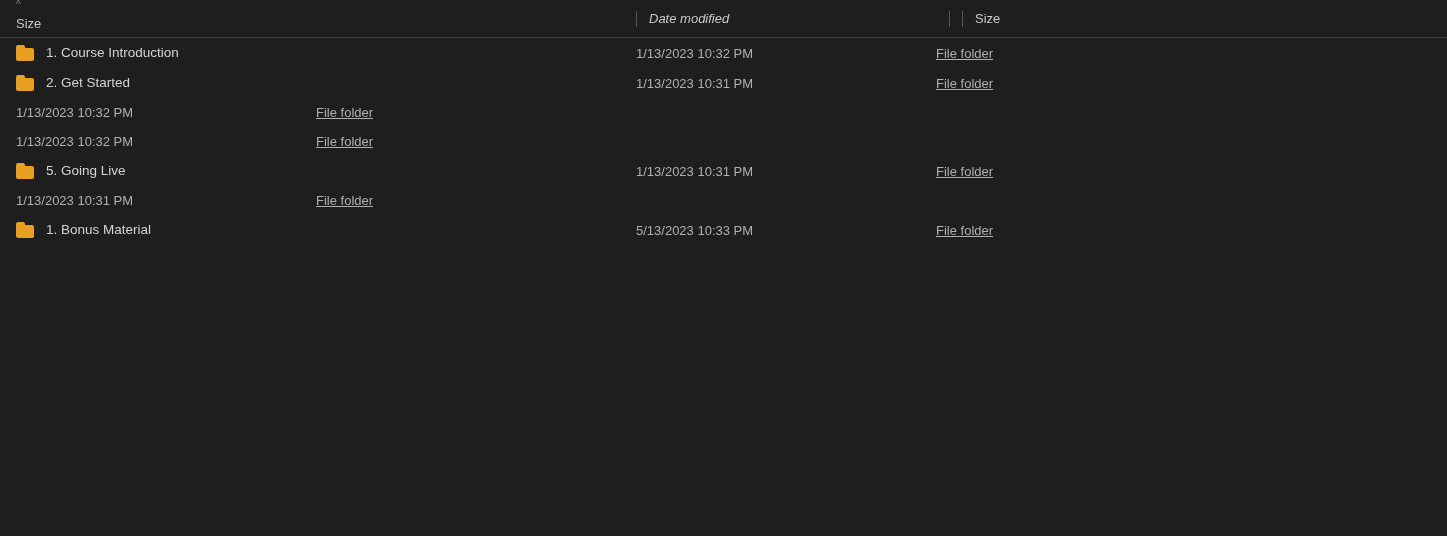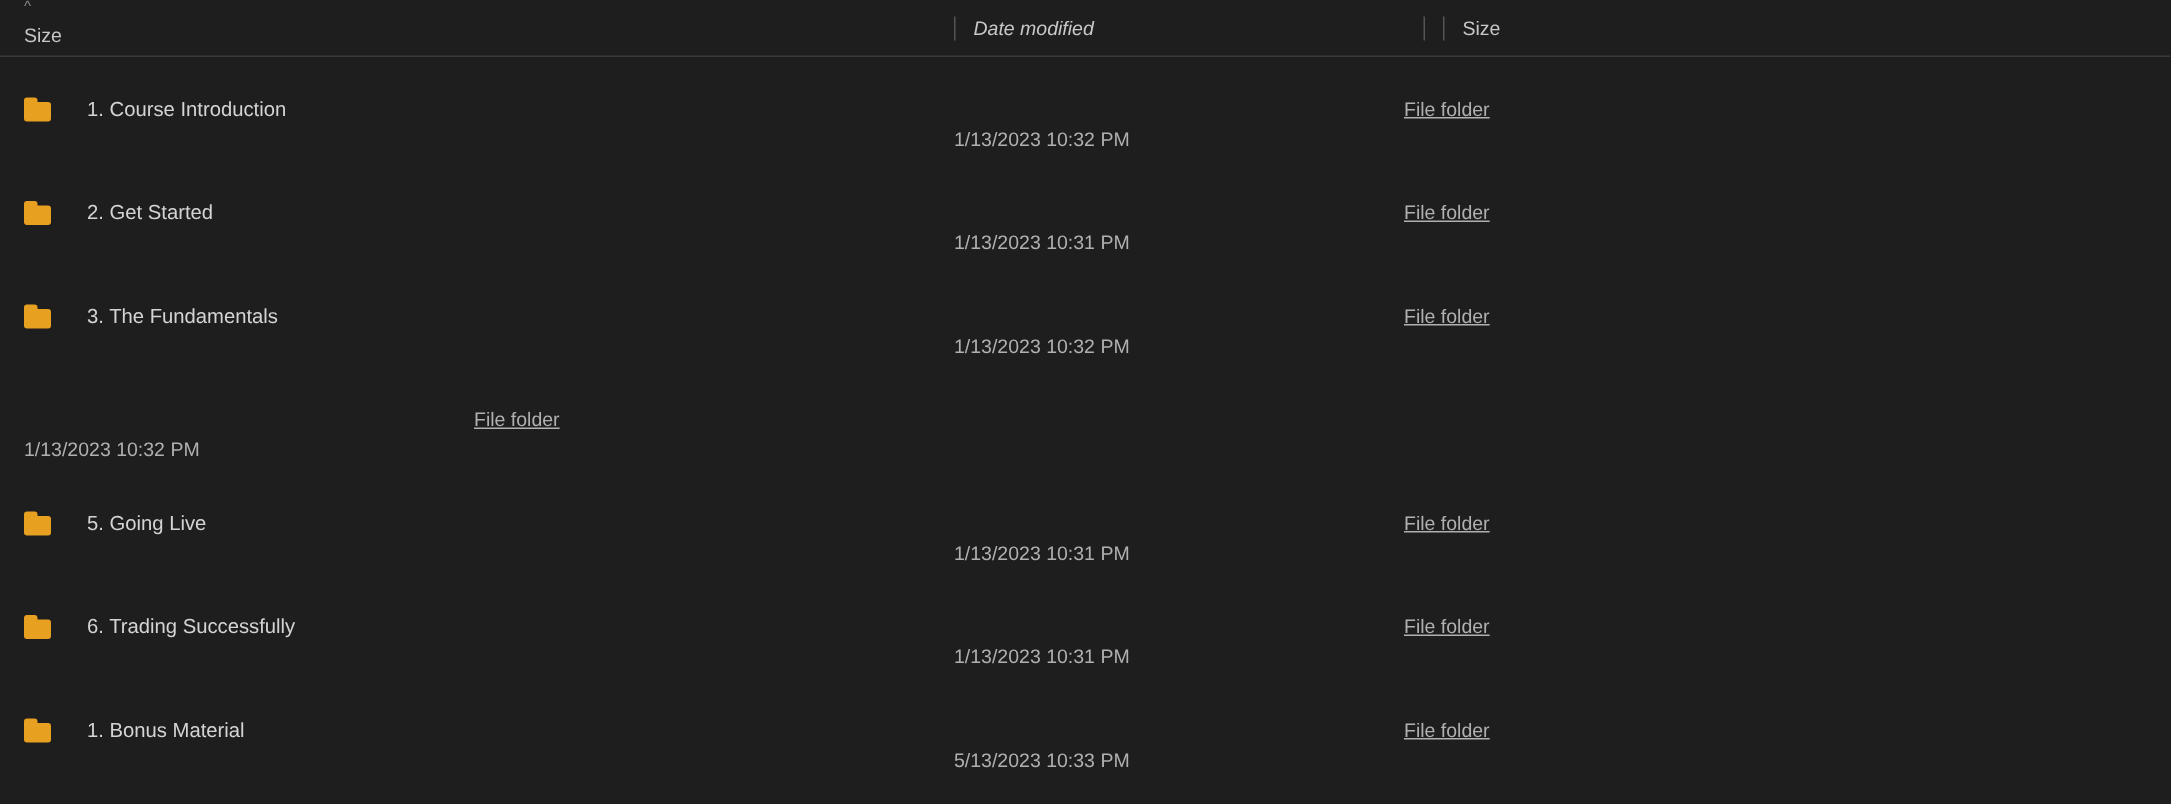--- a/index.html
+++ b/index.html
@@ -73,21 +73,21 @@
       display: flex;
       align-items: center;
       padding: 7px 0 7px 16px;
       cursor: pointer;
       transition: background 0.1s;
     }
 
     .file-row .col-name {
       width: 620px;
       display: flex;
-      gap: 24px;
+      gap: 12px;
       padding-top: 0;
     }
 
     .folder-icon {
       display: inline-block;
       width: 18px;
       height: 16px;
       position: relative;
       flex-shrink: 0;
     }
@@ -116,21 +116,20 @@
 
     .file-name {
       color: #d4d4d4;
       font-size: 13.5px;
     }
 
     .col-date-cell {
       width: 300px;
       color: #b0b0b0;
       font-size: 13px;
-      margin-top: 40px;
     }
 
     .col-type-cell {
       width: 280px;
       color: #b0b0b0;
       font-size: 13px;
       text-decoration: underline;
     }
 
     .col-size-cell {
@@ -182,47 +181,39 @@
       <div class="file-row">
       <div class="col-name">
         <span class="folder-icon"></span>
         <span class="file-name">2. Get Started</span>
       </div>
       <div class="col-date-cell">1/13/2023 10:31 PM</div>
       <div class="col-type-cell">File folder</div>
       <div class="col-size-cell"></div>
     </div>
       <div class="file-row">
-      <div class="col-name">
-        <span class="folder-icon"></span>
-        <span class="file-name">3. The Fundamentals</span>
-      </div>
       <div class="col-date-cell">1/13/2023 10:32 PM</div>
       <div class="col-type-cell">File folder</div>
       <div class="col-size-cell"></div>
     </div>
       <div class="file-row">
       <div class="col-date-cell">1/13/2023 10:32 PM</div>
       <div class="col-type-cell">File folder</div>
       <div class="col-size-cell"></div>
     </div>
       <div class="file-row">
       <div class="col-name">
         <span class="folder-icon"></span>
         <span class="file-name">5. Going Live</span>
       </div>
       <div class="col-date-cell">1/13/2023 10:31 PM</div>
       <div class="col-type-cell">File folder</div>
       <div class="col-size-cell"></div>
     </div>
       <div class="file-row">
-      <div class="col-name">
-        <span class="folder-icon"></span>
-        <span class="file-name">6. Trading Successfully</span>
-      </div>
       <div class="col-date-cell">1/13/2023 10:31 PM</div>
       <div class="col-type-cell">File folder</div>
       <div class="col-size-cell"></div>
     </div>
       <div class="file-row">
       <div class="col-name">
         <span class="folder-icon"></span>
         <span class="file-name">1. Bonus Material</span>
       </div>
       <div class="col-date-cell">5/13/2023 10:33 PM</div>

